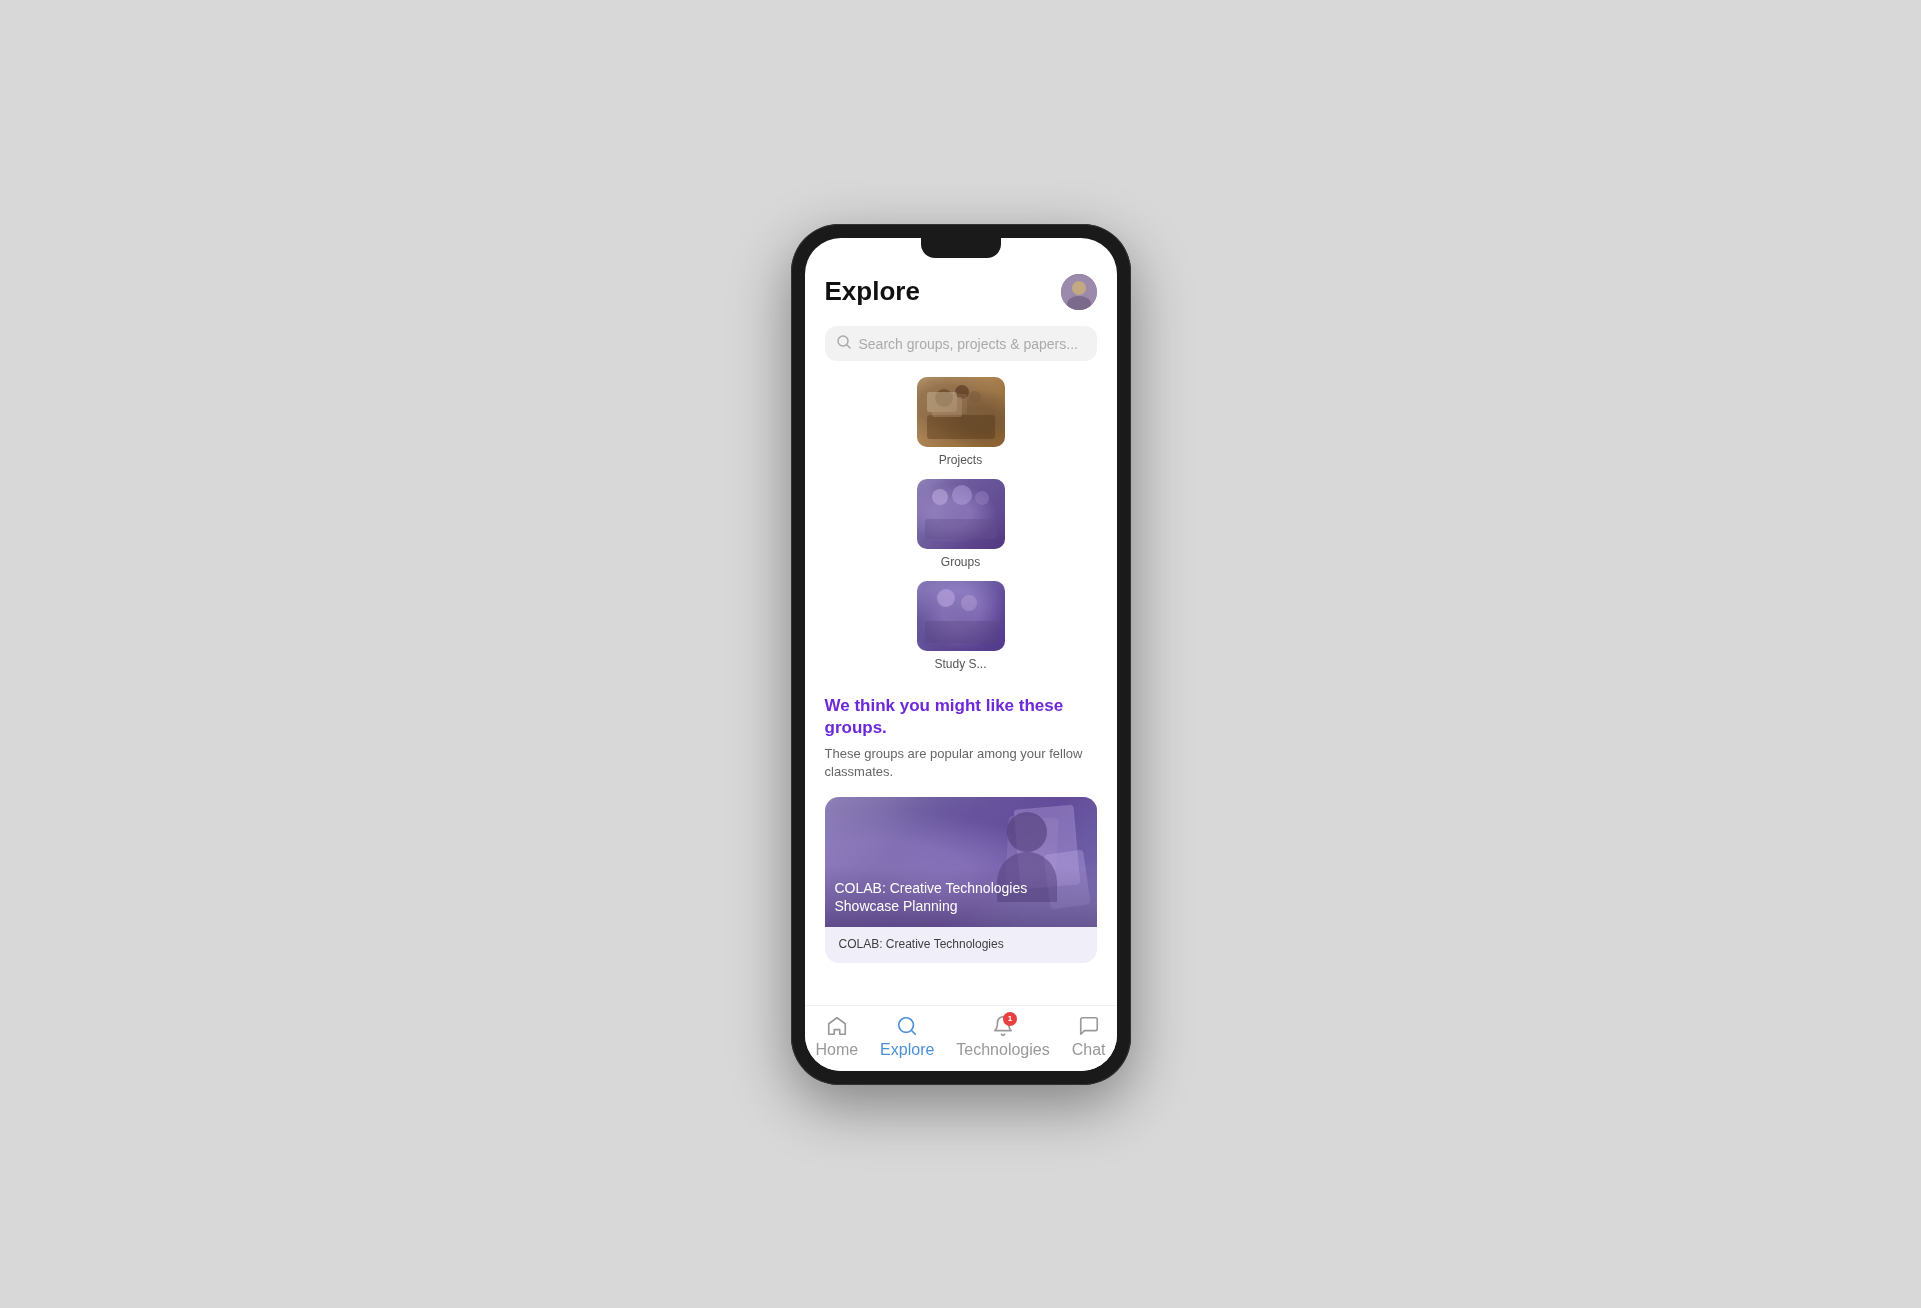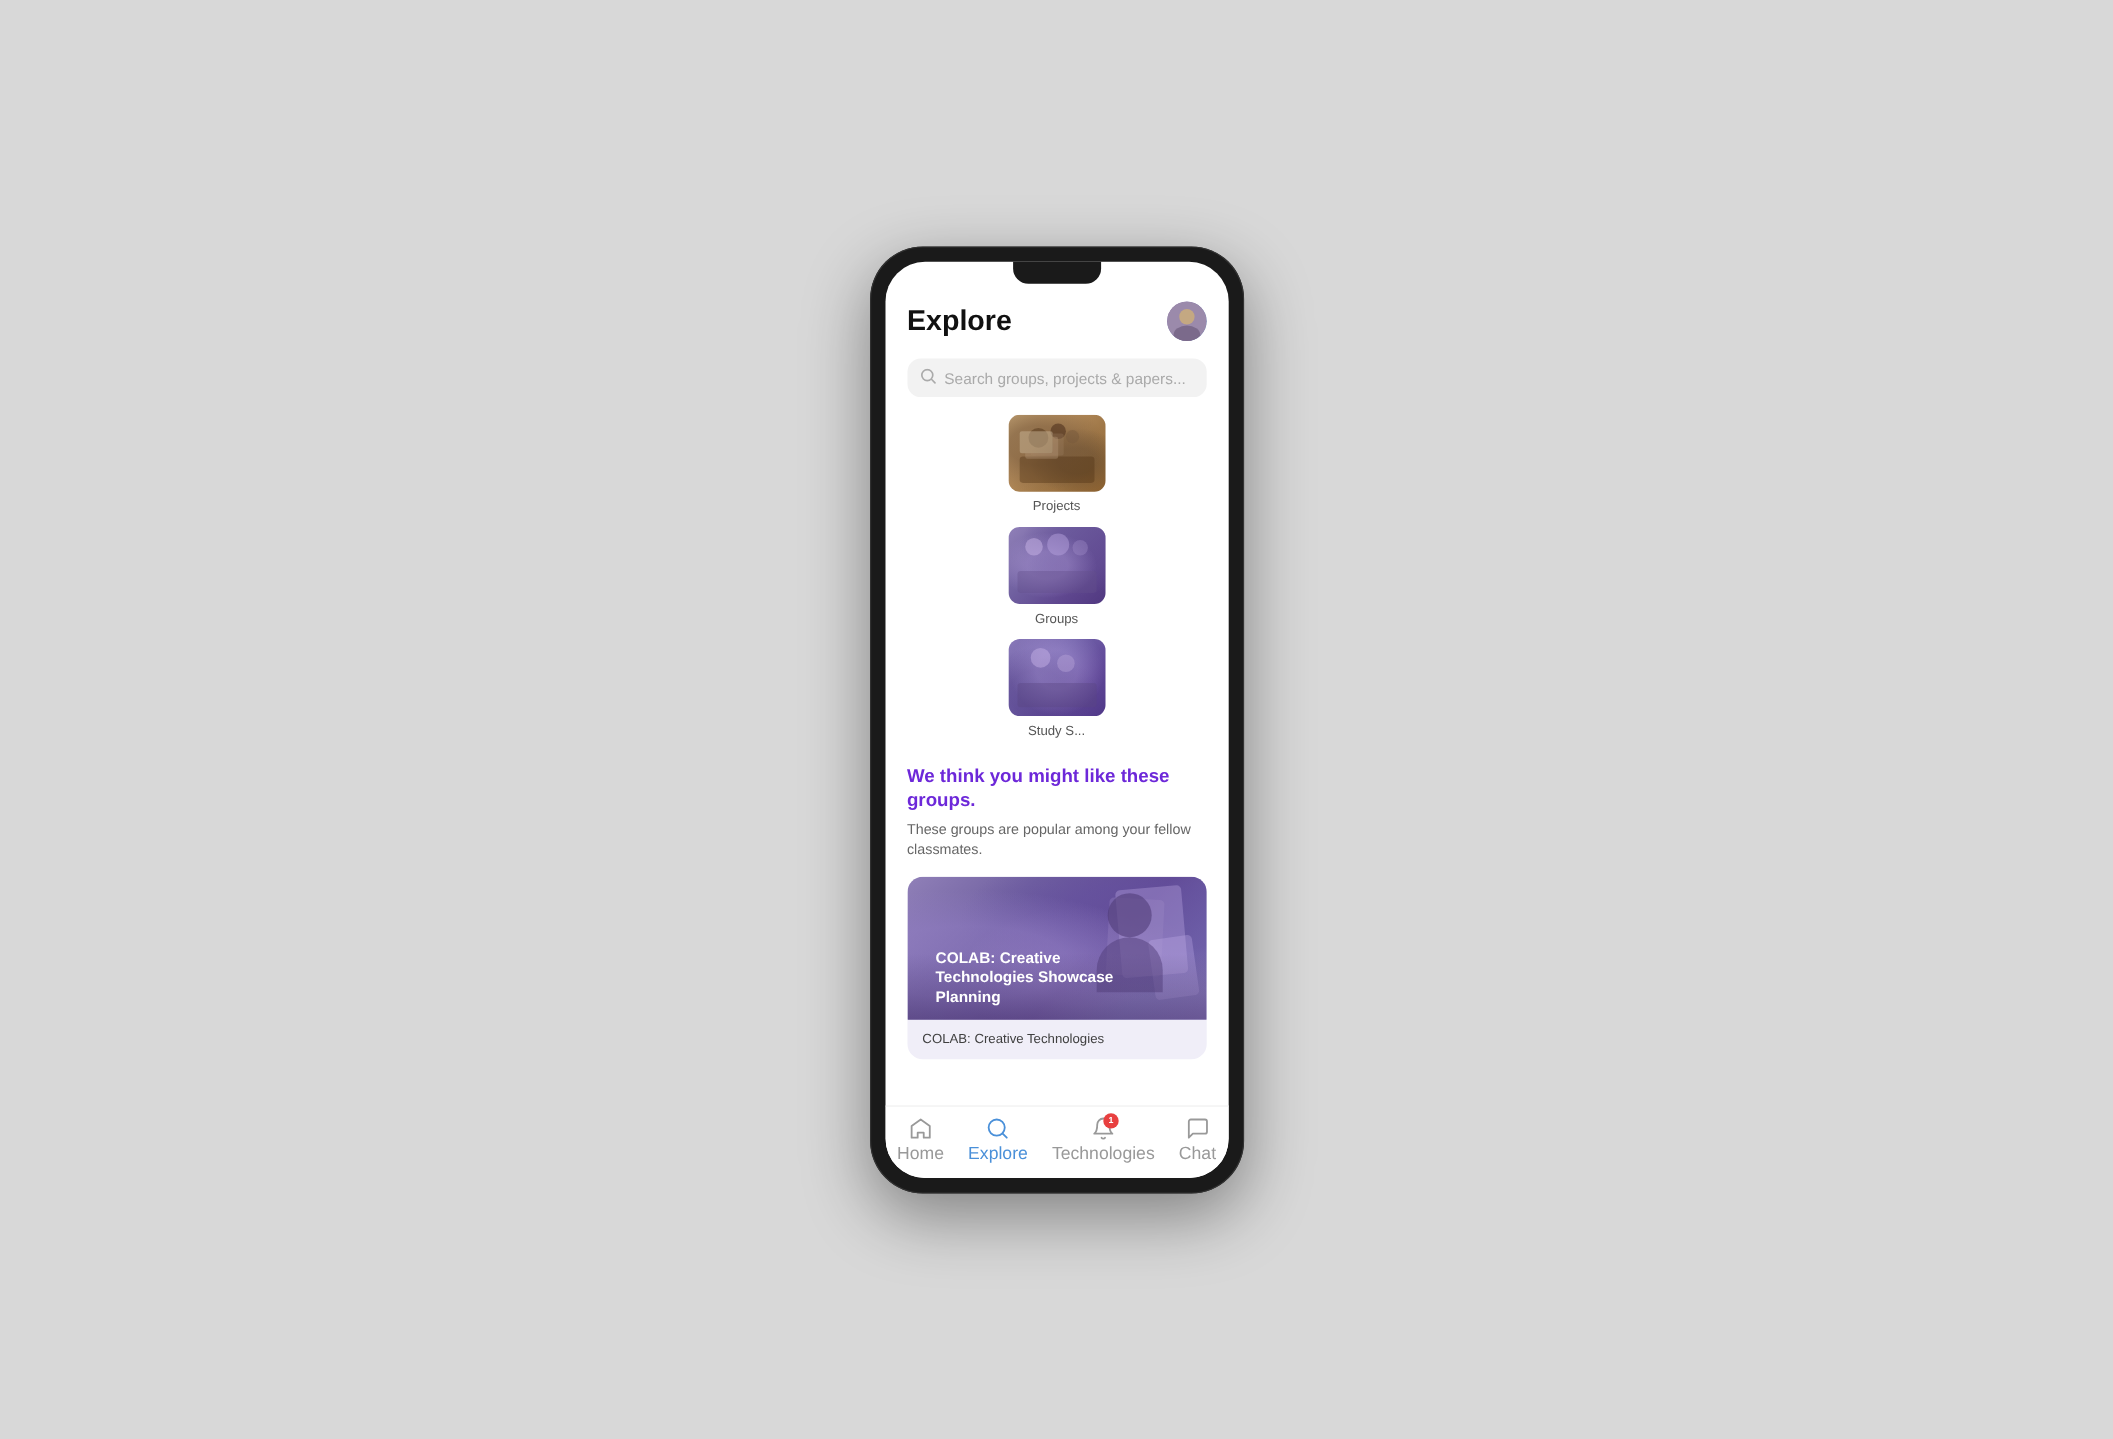--- a/index.html
+++ b/index.html
@@ -246,25 +246,25 @@
       content: '';
       position: absolute;
       bottom: 0; left: 0; right: 0;
       height: 60px;
       background: linear-gradient(to top, rgba(80,60,120,0.6), transparent);
     }
 
     .group-card-overlay-text {
       position: absolute;
       bottom: 12px;
-      left: 26px;
+      left: 10px;
       right: 50px;
       color: white;
       font-size: 14px;
-      font-weight: 700;
+      font-weight: 400;
       line-height: 1.3;
       z-index: 2;
     }
 
     .group-card-name {
       font-size: 12px;
       color: #404040;
       padding: 10px 14px 12px 14px;
     }
 

